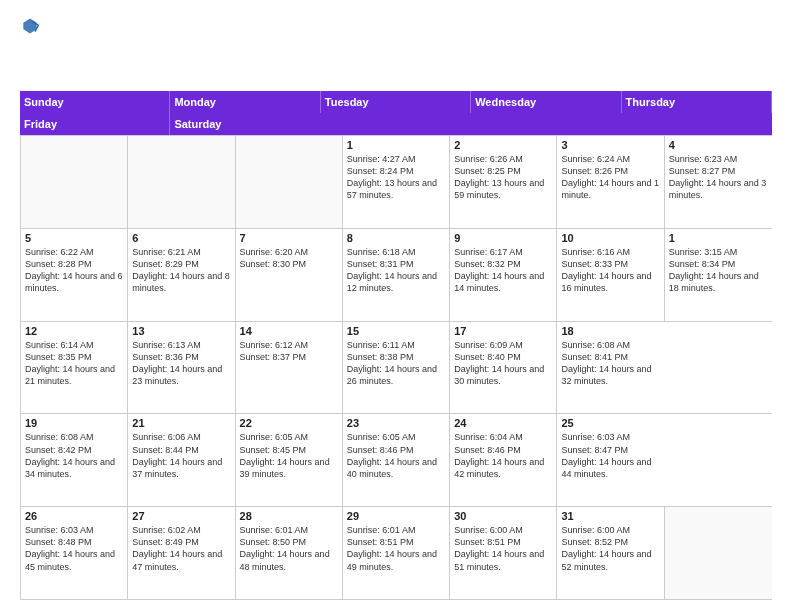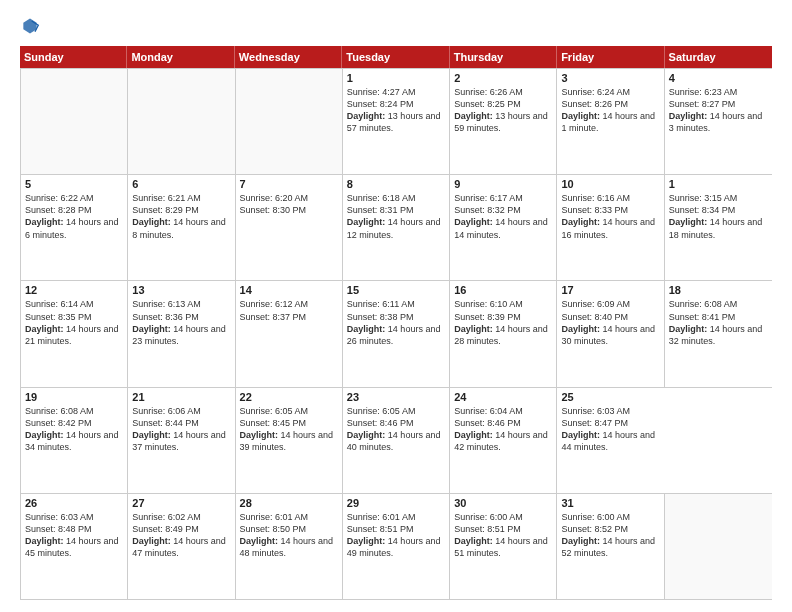--- a/index.html
+++ b/index.html
@@ -53,22 +53,23 @@
       color: #444;
       margin-top: 2px;
     }
     .calendar {
       flex: 1;
       display: flex;
       flex-direction: column;
     }
     .cal-header {
       display: grid;
-      grid-template-columns: repeat(7, 1fr);
-      background: #b91c1c;
+      grid-template-columns: repeat(5, 1fr);
+      background: #6d28d9;
+      margin-top: 45px;
     }
     .cal-header-cell {
       color: #fff;
       font-size: 11px;
       font-weight: bold;
       padding: 5px 4px;
       text-align: left;
       border-right: 1px solid rgba(255,255,255,0.3);
     }
     .cal-header-cell:last-child { border-right: none; }
@@ -101,21 +102,21 @@
       font-weight: bold;
       color: #222;
       margin-bottom: 2px;
     }
     .cell-line {
       font-size: 9px;
       color: #333;
       line-height: 1.35;
     }
     .daylight-bold {
-      font-weight: bold;
+      font-weight: normal;
     }
   </style>
 </head>
 <body>
 
 <div class="page">
   <div class="header">
     <div class="logo">
       <svg class="logo-icon" viewBox="0 0 24 24" fill="none">
         <path d="M12 3 L20 8 L20 16 L12 21 L4 16 L4 8 Z" fill="#1a5fa8" opacity="0.8"></path>
@@ -129,22 +130,22 @@
     <div class="title-block">
       <div class="month-year"></div>
       <div class="location"></div>
     </div>
   </div>
 
   <div class="calendar">
     <div class="cal-header">
     <div class="cal-header-cell">Sunday</div>
         <div class="cal-header-cell">Monday</div>
+        <div class="cal-header-cell">Tuesday</div>
         <div class="cal-header-cell">Wednesday</div>
-        <div class="cal-header-cell">Tuesday</div>
         <div class="cal-header-cell">Thursday</div>
         <div class="cal-header-cell">Friday</div>
         <div class="cal-header-cell">Saturday</div>
       </div>
     <div class="cal-body">
     <div class="cal-row">
           <div class="cal-cell empty"></div>
           <div class="cal-cell empty"></div>
           <div class="cal-cell empty"></div>
           <div class="cal-cell">
@@ -233,26 +234,20 @@
             <div class="cell-line">Sunrise: 6:12 AM</div>
             <div class="cell-line">Sunset: 8:37 PM</div>
           </div>
           <div class="cal-cell">
             <div class="day-num">15</div>
             <div class="cell-line">Sunrise: 6:11 AM</div>
             <div class="cell-line">Sunset: 8:38 PM</div>
             <div class="cell-line"><span class="daylight-bold">Daylight: </span>14 hours and 26 minutes.</div>
           </div>
           <div class="cal-cell">
-            <div class="day-num">16</div>
-            <div class="cell-line">Sunrise: 6:10 AM</div>
-            <div class="cell-line">Sunset: 8:39 PM</div>
-            <div class="cell-line"><span class="daylight-bold">Daylight: </span>14 hours and 28 minutes.</div>
-          </div>
-          <div class="cal-cell">
             <div class="day-num">17</div>
             <div class="cell-line">Sunrise: 6:09 AM</div>
             <div class="cell-line">Sunset: 8:40 PM</div>
             <div class="cell-line"><span class="daylight-bold">Daylight: </span>14 hours and 30 minutes.</div>
           </div>
           <div class="cal-cell">
             <div class="day-num">18</div>
             <div class="cell-line">Sunrise: 6:08 AM</div>
             <div class="cell-line">Sunset: 8:41 PM</div>
             <div class="cell-line"><span class="daylight-bold">Daylight: </span>14 hours and 32 minutes.</div>

